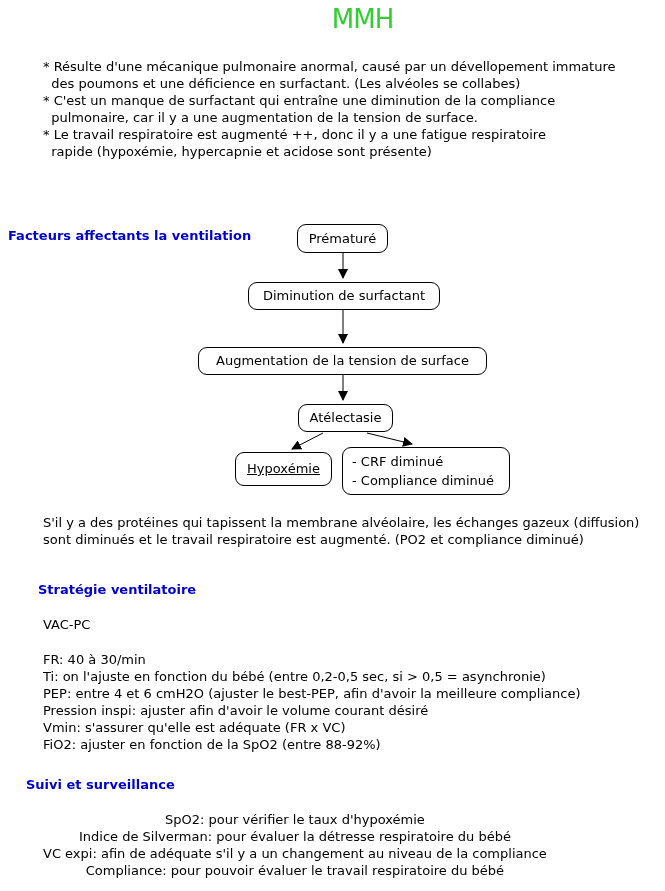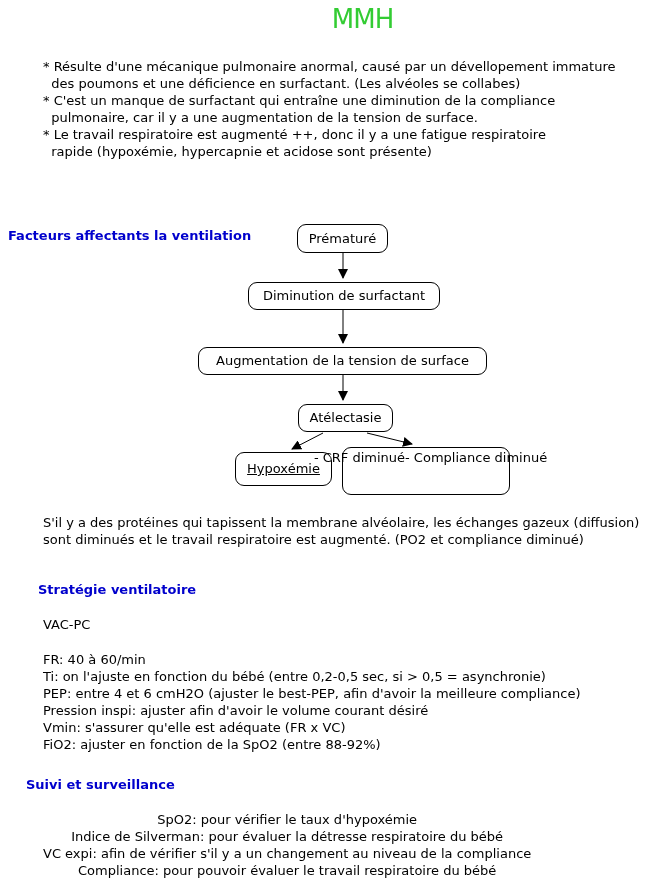--- a/index.html
+++ b/index.html
@@ -43,21 +43,21 @@
     border-radius: 9px;
     background: #ffffff;
     display: flex;
     align-items: center;
     justify-content: center;
     font-size: 13px;
     line-height: 16px;
     white-space: pre;
   }
   .node.multiline {
-    flex-direction: row;
+    flex-direction: column;
     align-items: flex-start;
     justify-content: center;
     padding-left: 9px;
     line-height: 19px;
   }
   #node-premature     { left: 297px; top: 4px;   width: 91px;  height: 29px; }
   #node-diminution    { left: 248px; top: 62px;  width: 192px; height: 28px; }
   #node-augmentation  { left: 198px; top: 127px; width: 289px; height: 28px; }
   #node-atelectasie   { left: 298px; top: 184px; width: 95px;  height: 28px; }
   #node-hypoxemie     { left: 235px; top: 232px; width: 97px;  height: 34px; text-decoration: underline; }
@@ -117,30 +117,30 @@
   <div id="para-prot" class="abs">
     <div class="line">S'il y a des protéines qui tapissent la membrane alvéolaire, les échanges gazeux (diffusion)</div>
     <div class="line">sont diminués et le travail respiratoire est augmenté. (PO2 et compliance diminué)</div>
   </div>
 
   <div id="h-strategie" class="abs heading">Stratégie ventilatoire</div>
 
   <div id="vac-pc" class="abs line">VAC-PC</div>
 
   <div id="settings" class="abs">
-    <div class="line">FR: 40 à 60/min</div>
+    <div class="line">FR: 40 à 30/min</div>
     <div class="line">Ti: on l'ajuste en fonction du bébé (entre 0,2-0,5 sec, si &gt; 0,5 = asynchronie)</div>
     <div class="line">PEP: entre 4 et 6 cmH2O (ajuster le best-PEP, afin d'avoir la meilleure compliance)</div>
     <div class="line">Pression inspi: ajuster afin d'avoir le volume courant désiré</div>
     <div class="line">Vmin: s'assurer qu'elle est adéquate (FR x VC)</div>
     <div class="line">FiO2: ajuster en fonction de la SpO2 (entre 88-92%)</div>
   </div>
 
   <div id="h-suivi" class="abs heading">Suivi et surveillance</div>
 
   <div id="monitoring" class="abs">
     <div class="line">SpO2: pour vérifier le taux d'hypoxémie</div>
     <div class="line">Indice de Silverman: pour évaluer la détresse respiratoire du bébé</div>
-    <div class="line">VC expi: afin de vérifier s'il y a un changement au niveau de la compliance</div>
+    <div class="line">VC expi: afin de adéquate s'il y a un changement au niveau de la compliance</div>
     <div class="line">Compliance: pour pouvoir évaluer le travail respiratoire du bébé</div>
   </div>
 
 </div>
 
 </body></html>

